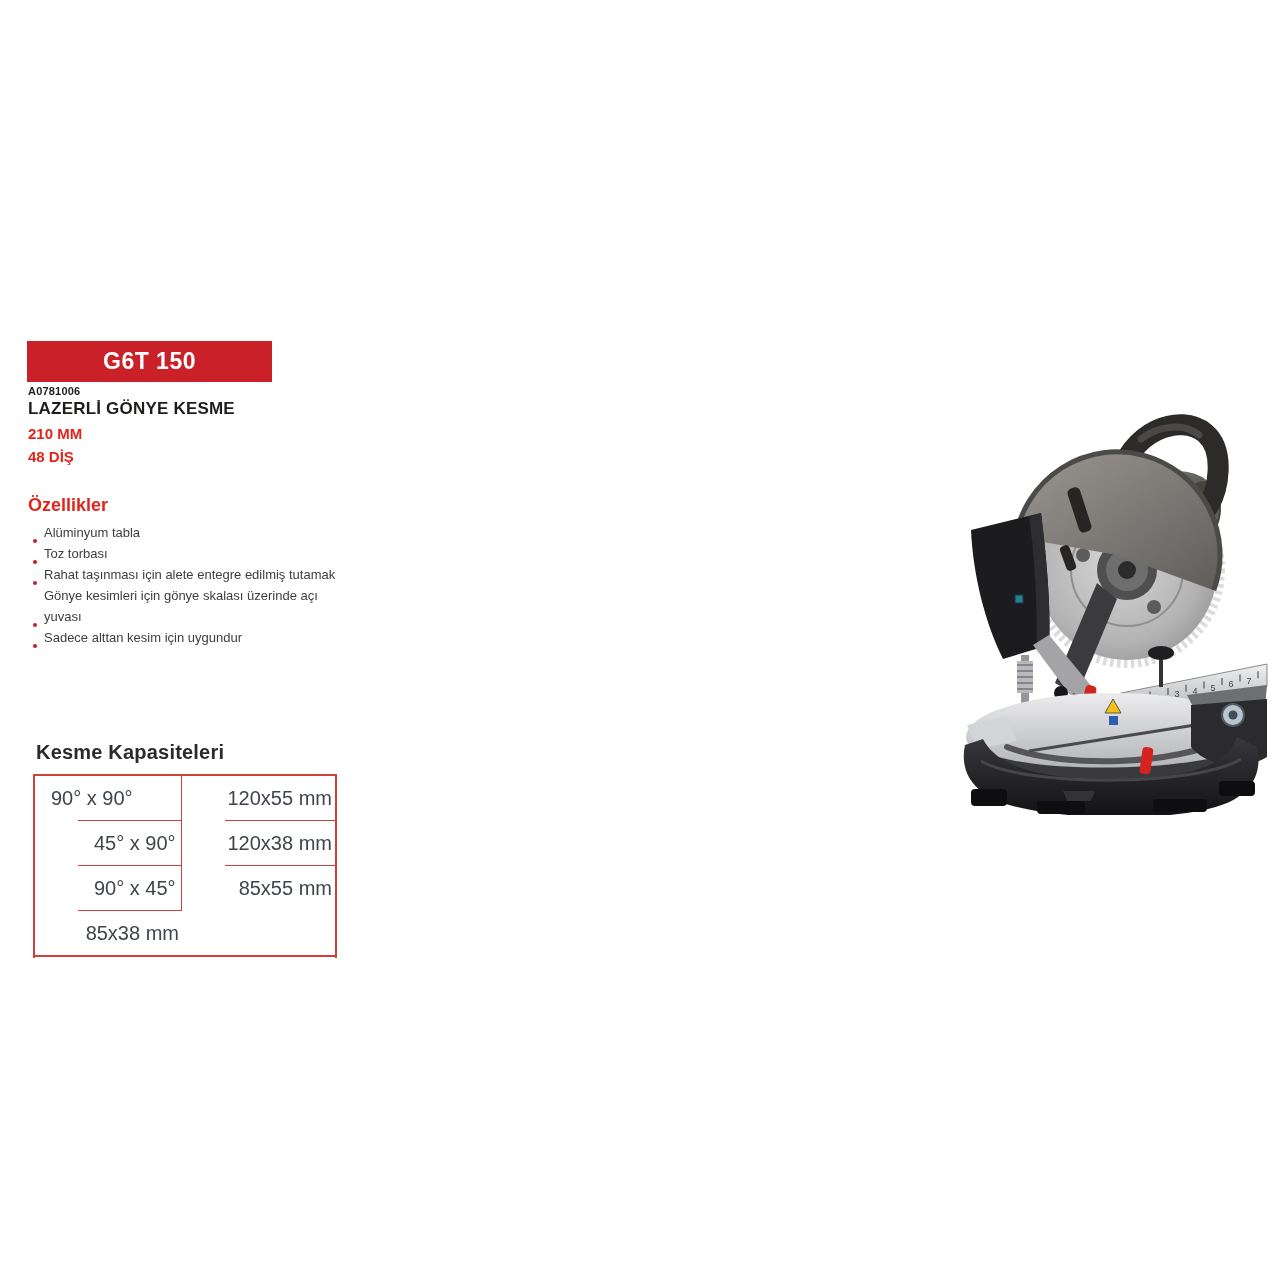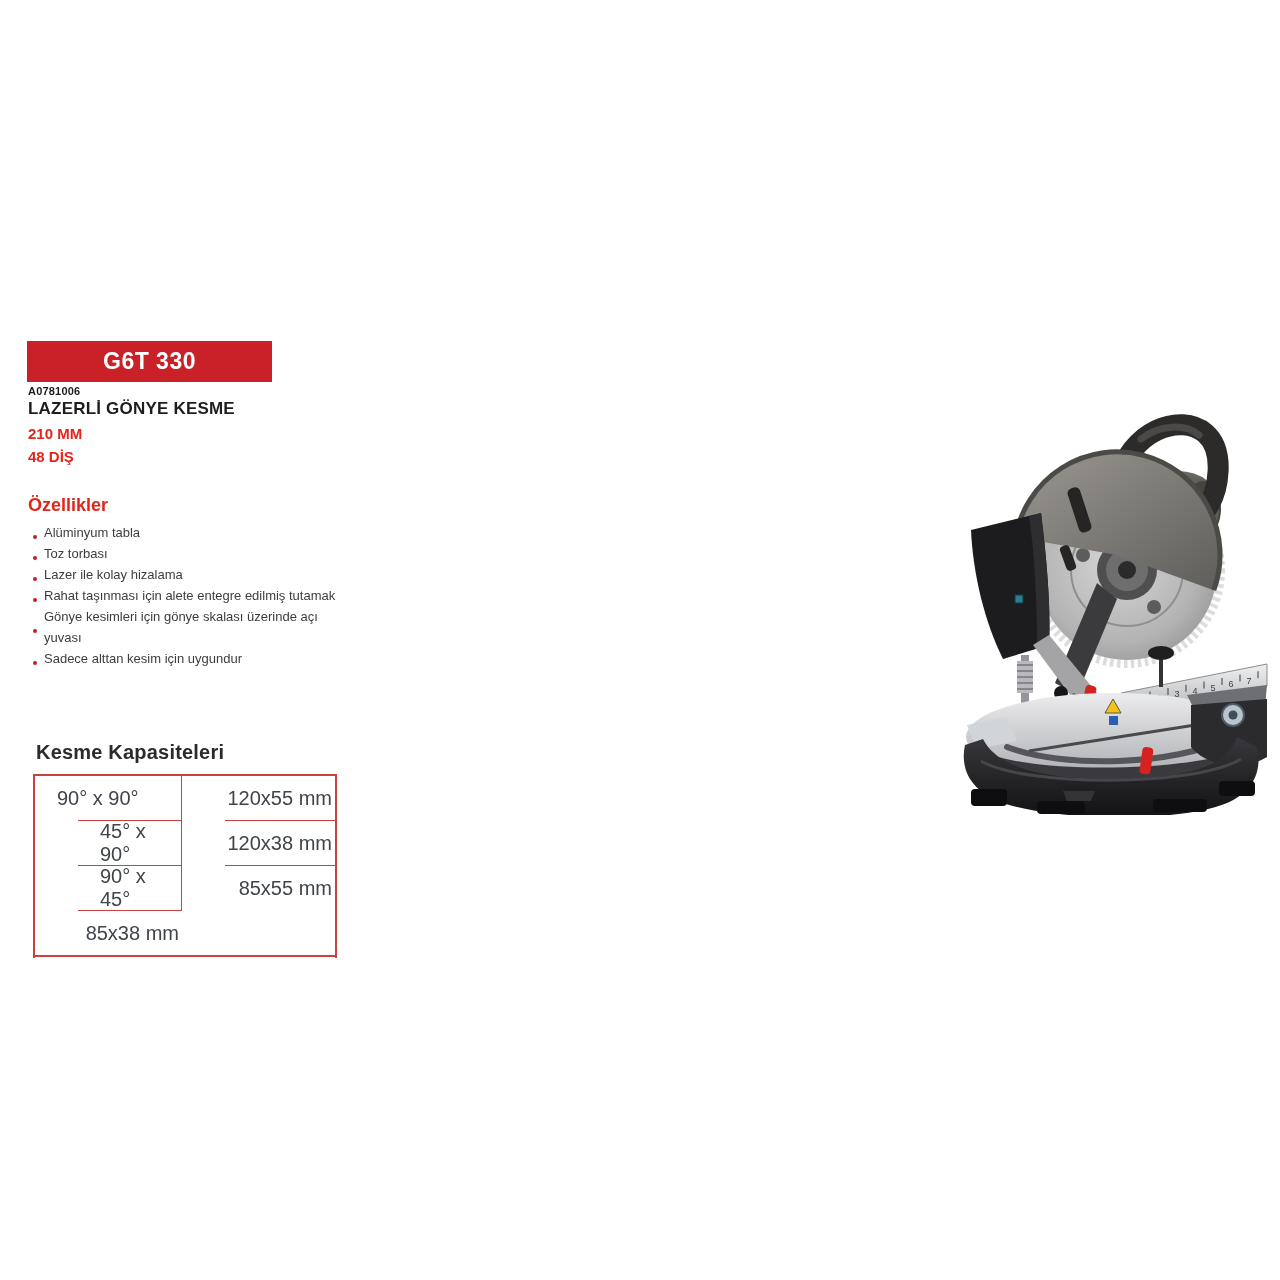--- a/index.html
+++ b/index.html
@@ -27,82 +27,78 @@
   .spec1{top:425px;}
   .spec2{top:448px;}
 
   .features-heading{
     position:absolute;left:28px;top:495px;font-size:18px;font-weight:700;color:#e1251b;
   }
   .features-list{
     position:absolute;left:28px;top:522px;width:320px;margin:0;padding:0;list-style:none;
   }
   .features-list li{
-    display:flex;align-items:center;line-height:21px;font-size:13px;color:#3d3d3d;
+    display:flex;align-items:flex-end;line-height:21px;font-size:13px;color:#3d3d3d;
   }
   .features-list li .dot{
     flex:0 0 auto;width:4px;height:4px;border-radius:50%;background:#c22026;
     margin:8px 7px 0 5px;
   }
   .features-list li .txt{display:block;width:295px;}
 
   .cap-heading{
     position:absolute;left:36px;top:741px;font-size:20px;font-weight:700;color:#2b2b2b;
     letter-spacing:.2px;
   }
   .cap-table{
     position:absolute;left:33px;top:774px;width:300px;
     display:grid;grid-template-columns:147px 1fr;
     border:2px solid #c9423d;background:#ffffff;
   }
   .cap-table .cell{
     height:44px;display:flex;align-items:center;font-size:20px;color:#40454c;
   }
-  .cap-table .cell-angle{padding-left:22px;border-right:1px solid #c9423d;}
+  .cap-table .cell-angle{padding-left:16px;border-right:1px solid #c9423d;}
   .cap-table .cell-size{justify-content:flex-end;padding-right:3px;}
   .cap-table .row-sep{border-top:1px solid #c9423d;margin-left:43px;}
   .table-cut{
     position:absolute;left:33px;top:952px;width:300px;height:6px;
     border-left:2px solid #c9423d;border-right:2px solid #c9423d;
   }
 
   .product-image{
     position:absolute;left:945px;top:395px;width:325px;height:420px;
   }
   .product-image svg{display:block;width:100%;height:100%;}
 </style>
 </head>
 <body>
 
 <div class="canvas">
 
-  <div class="badge">G6T 330</div>
+  <div class="badge">G6T 150</div>
 
   <div class="code">A0781006</div>
 
   <div class="title">LAZERLİ GÖNYE KESME</div>
 
   <div class="spec spec1">210 MM</div>
 
   <div class="spec spec2">48 DİŞ</div>
 
   <div class="features-heading">Özellikler</div>
 
   <ul class="features-list">
     <li>
       <span class="dot"></span>
       <span class="txt">Alüminyum tabla</span>
     </li>
     <li>
       <span class="dot"></span>
       <span class="txt">Toz torbası</span>
-    </li>
-    <li>
-      <span class="dot"></span>
-      <span class="txt">Lazer ile kolay hizalama</span>
     </li>
     <li>
       <span class="dot"></span>
       <span class="txt">Rahat taşınması için alete entegre edilmiş tutamak</span>
     </li>
     <li>
       <span class="dot"></span>
       <span class="txt">Gönye kesimleri için gönye skalası üzerinde açı yuvası</span>
     </li>
     <li>

